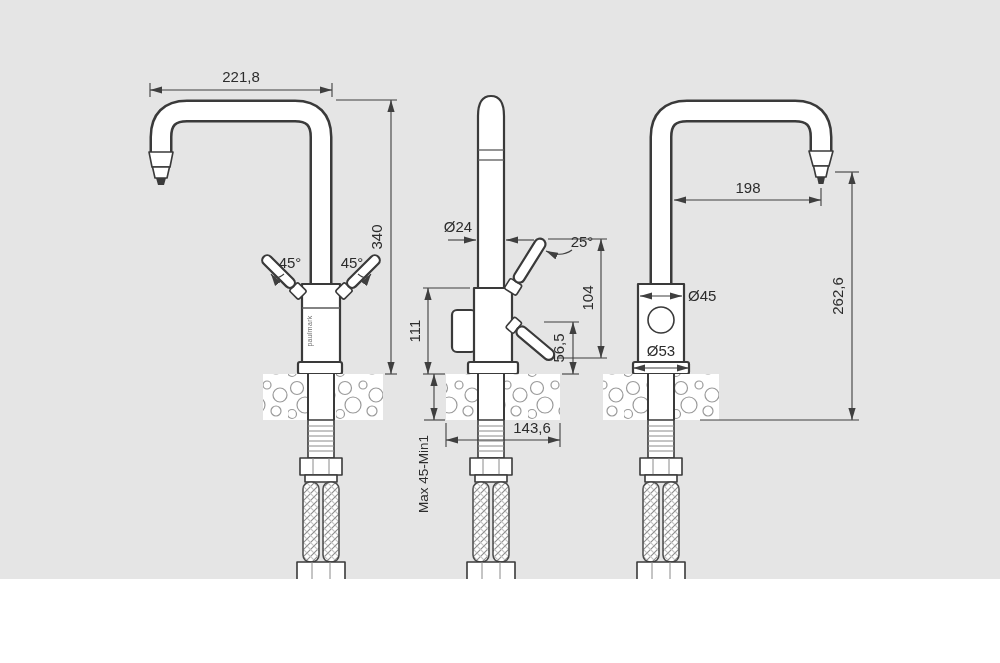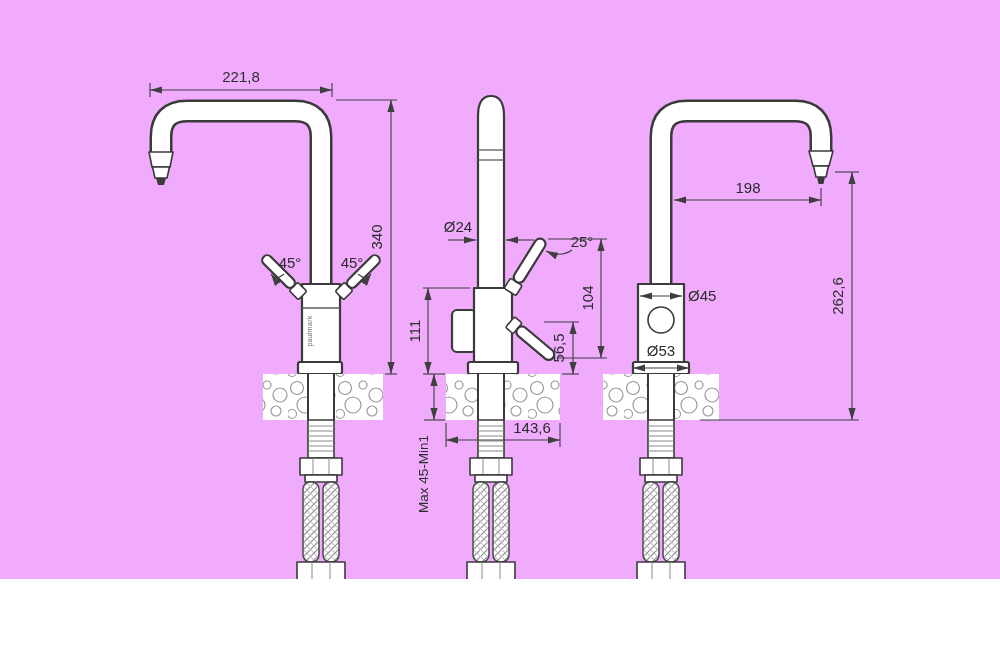--- a/index.html
+++ b/index.html
@@ -1,16 +1,16 @@
 <!DOCTYPE html>
 <html><head>
 <meta charset="utf-8">
 <style>
   html,body{margin:0;padding:0;background:#ffffff;}
-  .canvas{position:relative;width:1000px;height:579px;background:#f0abfc;overflow:hidden;
+  .canvas{position:relative;width:1000px;height:579px;background:#e5e5e5;overflow:hidden;
           font-family:"Liberation Sans",sans-serif;}
   svg{display:block;}
   .tube-outer{stroke:#3a3a3a;stroke-width:23;fill:none;stroke-linejoin:round;}
   .tube-inner{stroke:#ffffff;stroke-width:18;fill:none;stroke-linejoin:round;}
   .outline{fill:#ffffff;stroke:#3a3a3a;stroke-width:2.2;stroke-linejoin:round;}
   .outline-thin{fill:#ffffff;stroke:#3a3a3a;stroke-width:1.6;stroke-linejoin:round;}
   .dark-fill{fill:#3a3a3a;stroke:none;}
   .seam{stroke:#5a5a5a;stroke-width:1.3;fill:none;}
   .facet{stroke:#8a8a8a;stroke-width:1;fill:none;}
   .dim{stroke:#3f3f3f;stroke-width:1.1;fill:none;}

